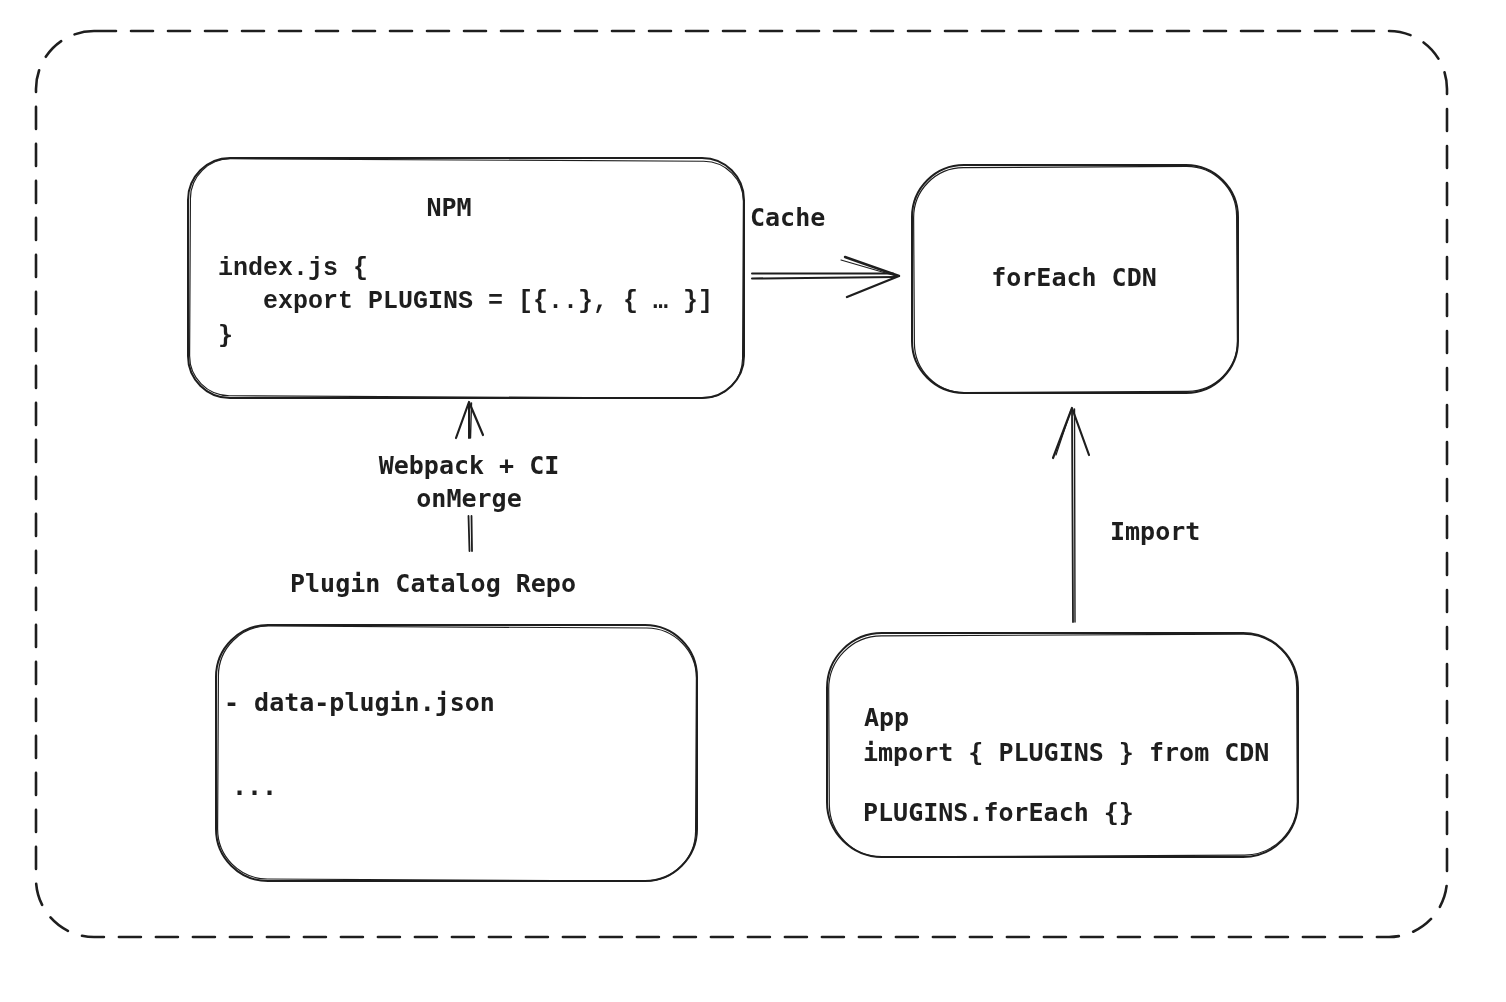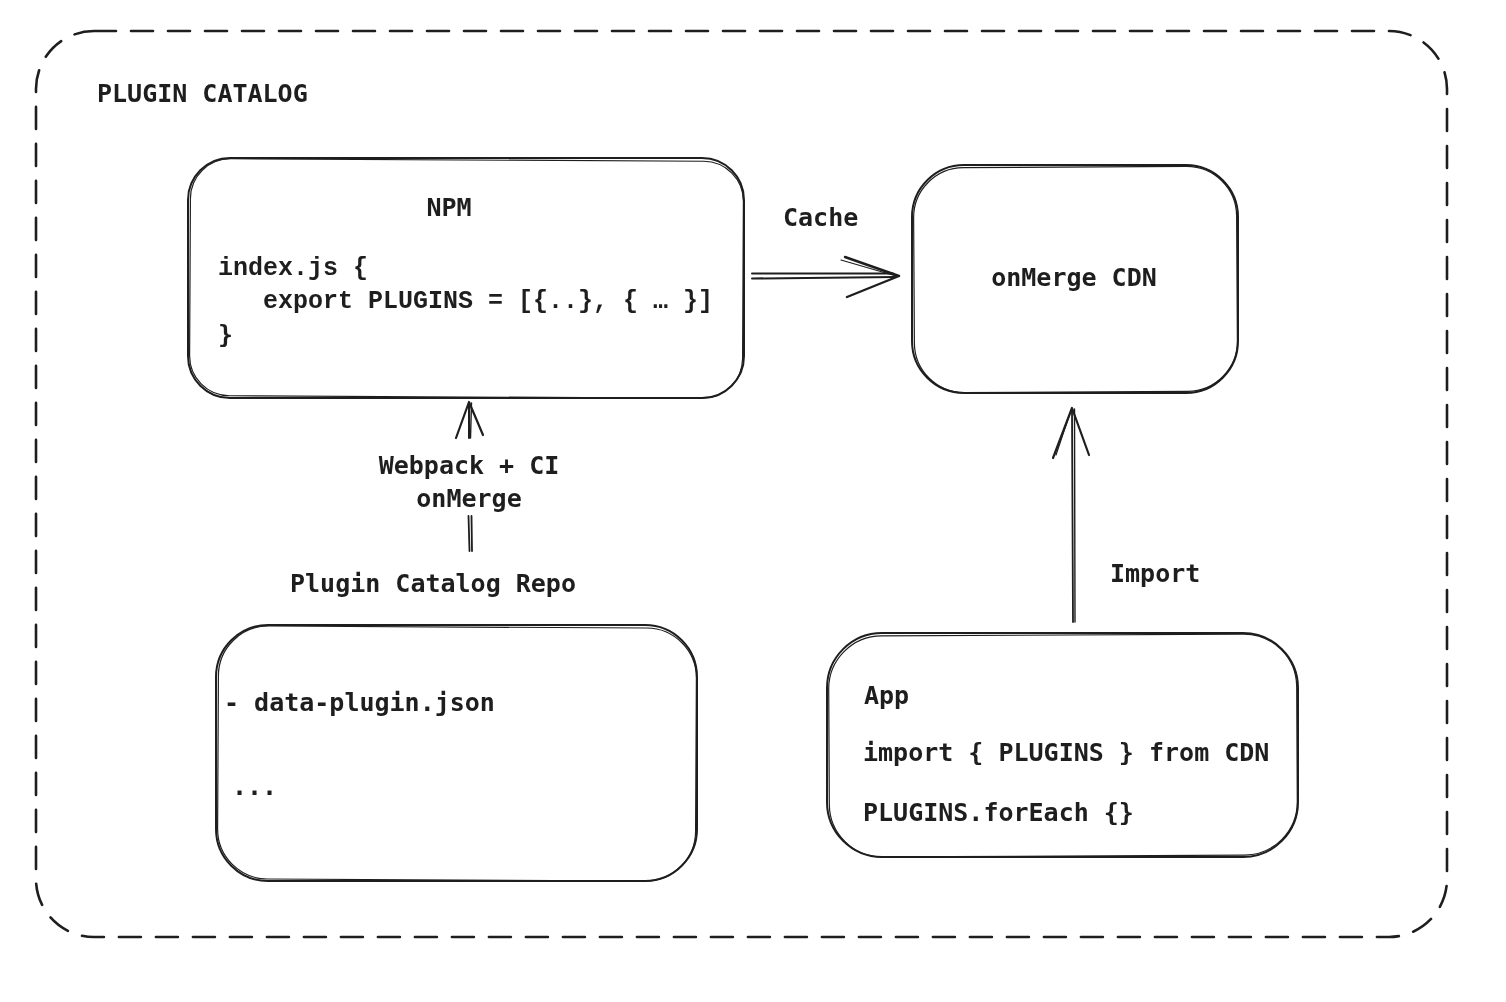--- a/index.html
+++ b/index.html
@@ -80,37 +80,36 @@
     </g>
 
     <g>
       <path d="M1072,409 L1073,622" stroke-width="1.8"></path>
       <path d="M1074.5,409 L1075,622" stroke-width="1.4"></path>
       <polyline points="1053,458 1072,408 1089,455" stroke-width="2.2"></polyline>
       <path d="M1056,455 L1071,410" stroke-width="1.2"></path>
     </g>
   </svg>
 
-  <div class="txt" style="left:97px; top:77px;">PLUGIN CATALOG</div>
 
   <div class="txt center" style="left:425px; top:191px;margin-left:24px;">NPM</div>
   <div class="txt" style="left:218px; top:252px;font-family:Liberation Mono, monospace;">index.js {</div>
   <div class="txt" style="left:218px; top:285px;font-family:Liberation Mono, monospace;">   export PLUGINS = [{..}, { … }]</div>
   <div class="txt" style="left:218px; top:318px;">}</div>
 
-  <div class="txt" style="left:783px; top:201px;">Cache</div>
+  <div class="txt" style="left:750px; top:201px;">Cache</div>
 
-  <div class="txt center" style="left:1074px; top:261px;">onMerge CDN</div>
+  <div class="txt center" style="left:1074px; top:261px;">forEach CDN</div>
 
   <div class="txt center" style="left:469px; top:449px;">Webpack + CI</div>
   <div class="txt center" style="left:469px; top:482px;">onMerge</div>
 
   <div class="txt" style="left:290px; top:567px;">Plugin Catalog Repo</div>
   <div class="txt" style="left:224px; top:686px;">- data-plugin.json</div>
   <div class="txt" style="left:232px; top:770px;">...</div>
 
-  <div class="txt" style="left:1110px; top:515px;margin-top:42px;">Import</div>
+  <div class="txt" style="left:1110px; top:515px;">Import</div>
 
-  <div class="txt" style="left:864px; top:679px;">App</div>
+  <div class="txt" style="left:864px; top:701px;">App</div>
   <div class="txt" style="left:863px; top:736px;">import { PLUGINS } from CDN</div>
   <div class="txt" style="left:863px; top:796px;">PLUGINS.forEach {}</div>
 
 </div>
 
 </body></html>

